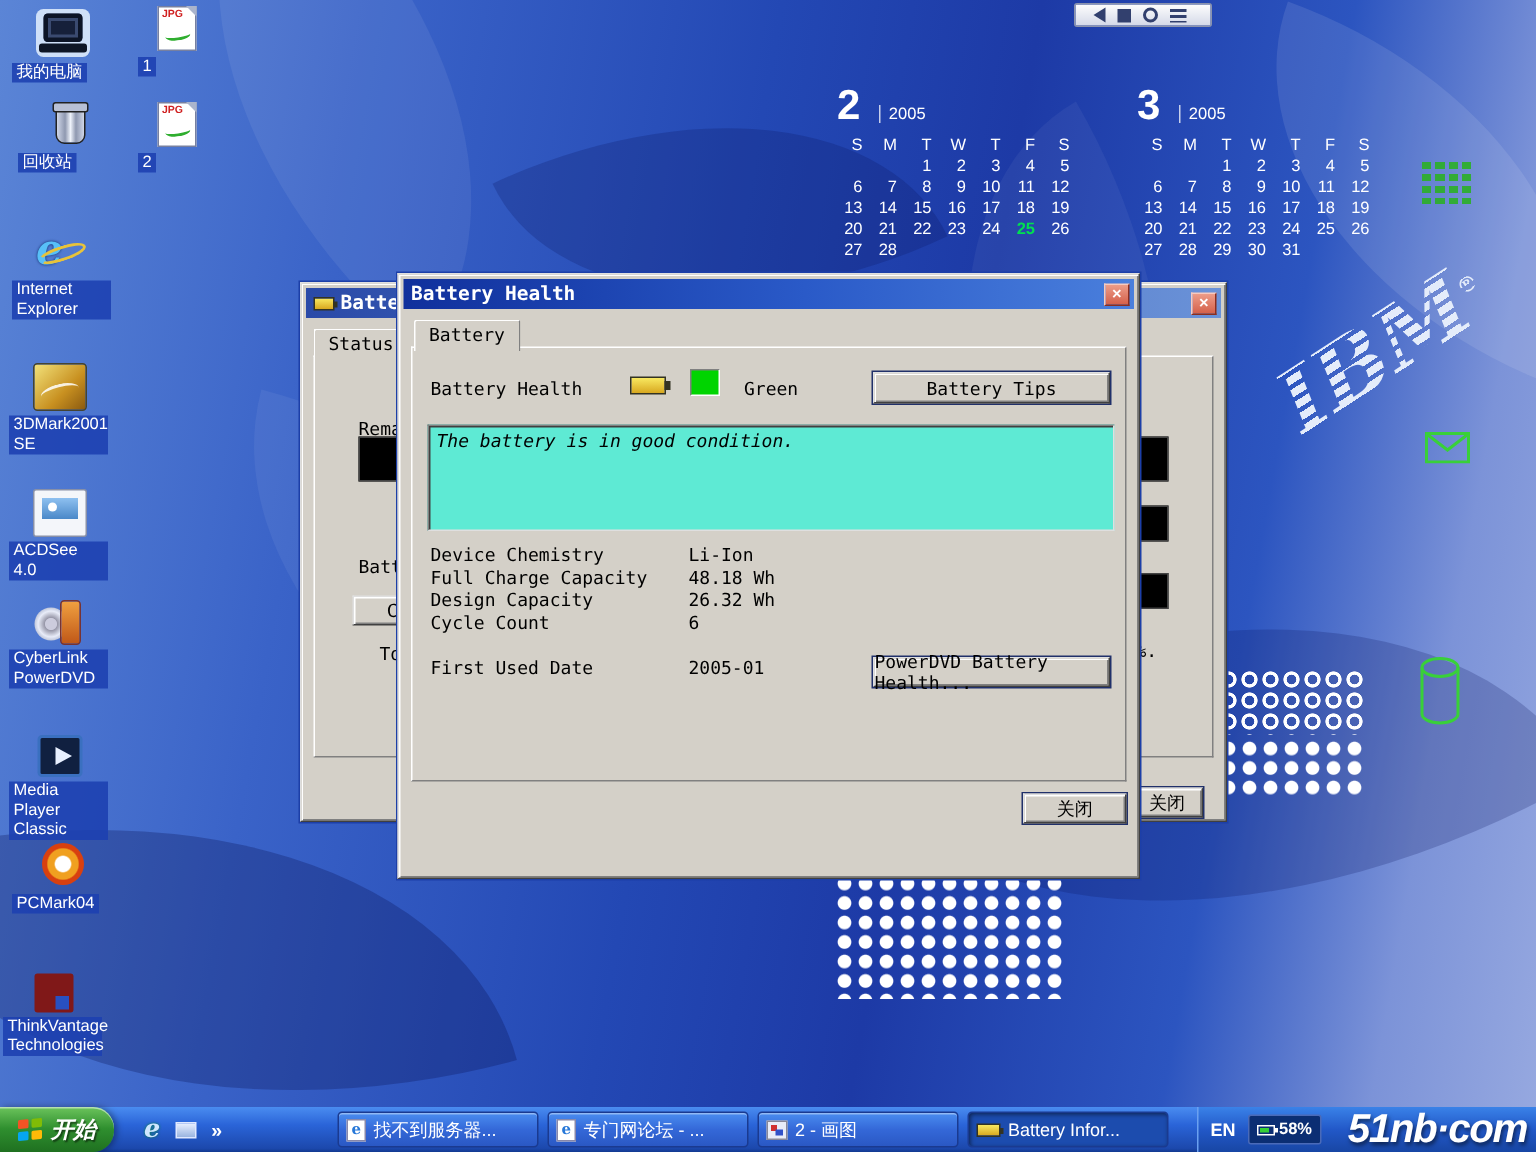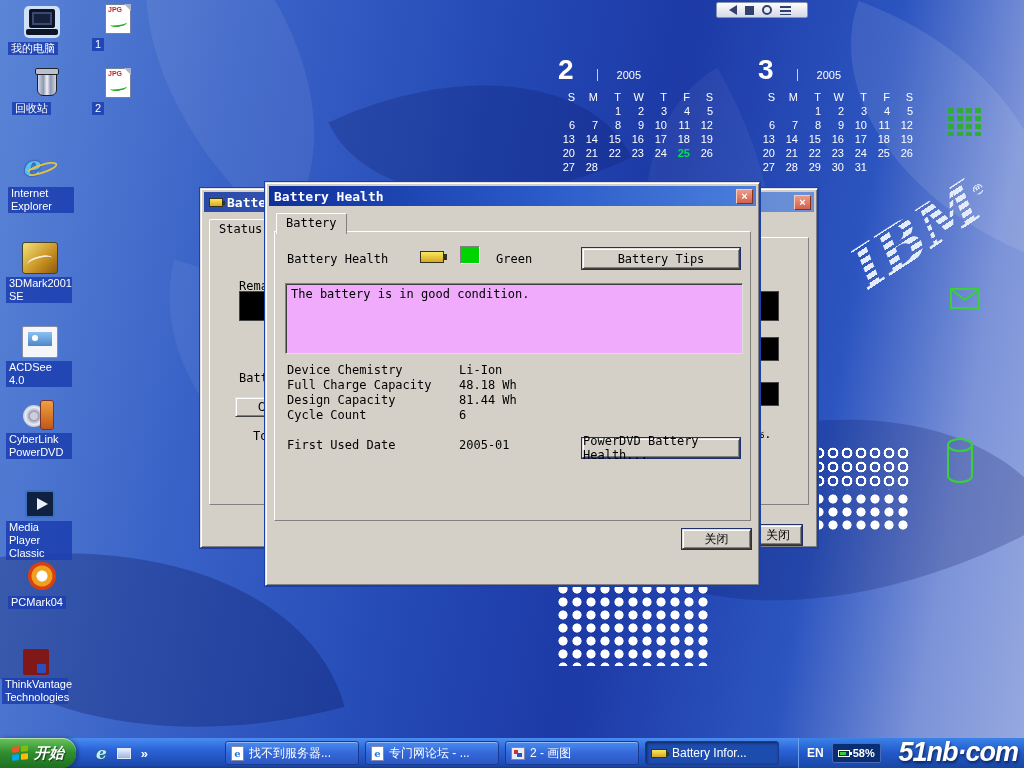--- a/index.html
+++ b/index.html
@@ -15,21 +15,21 @@
     display:flex; align-items:center; gap:8px; padding:0 7px; z-index:3; }
   .mini-glyph { width:9px; height:9px; background:#32406e; }
   .mini-glyph.round { border-radius:50%; background:none; border:2px solid #32406e; width:10px; height:10px; }
   .mini-glyph.tri { width:0; height:0; background:none; border:5px solid transparent; border-right:8px solid #32406e; }
   .mini-glyph.lines { background:repeating-linear-gradient(180deg,#32406e 0 2px,transparent 2px 4px); width:11px; }
 
   .cal { position:absolute; z-index:2; }
   .cal-head-row { display:flex; align-items:baseline; margin-bottom:4px; }
   .cal-month { font:bold 28px "Liberation Sans", sans-serif; color:#fff; }
   .cal-year { font:11px "Liberation Sans", sans-serif; color:#fff; border-left:1px solid rgba(255,255,255,.75);
-    padding-left:19px; margin-left:23px; }
+    padding-left:6px; margin-left:12px; }
   .cal-grid { display:grid; grid-template-columns:repeat(7,23px); }
   .cal-cell { font:11px "Liberation Sans", sans-serif; color:#fff; text-align:right; padding-right:6px;
     height:14px; line-height:14px; }
   .cal-today { color:var(--cal-hl,#00e050); font-weight:bold; }
 
   .dots-rings { position:absolute;
     background-image:radial-gradient(circle at 7px 7px, transparent 3px, #fff 3.4px 5.2px, transparent 5.6px);
     background-size:14px 14px; z-index:1; }
   .dots-fill { position:absolute;
     background-image:radial-gradient(circle at 7px 7px, #fff 4.2px, transparent 4.9px);
@@ -70,22 +70,22 @@
     border-top-color:#fff; border-left-color:#fff; border-radius:2px 2px 0 0;
     padding:2px 9px 4px; font:12px "DejaVu Sans Mono", monospace; z-index:4; }
   .panel { position:absolute; background:#d4d0c8; border:1px solid; border-color:#fff #808080 #808080 #fff; z-index:3; }
 
   .mono { font:12px "DejaVu Sans Mono", monospace; color:#000; }
   .btn95 { position:absolute; background:#d4d0c8; border:1px solid; border-color:#dfdfdf #404040 #404040 #dfdfdf;
     box-shadow:inset 1px 1px 0 #fff, inset -1px -1px 0 #808080;
     font:12px "DejaVu Sans Mono", monospace; color:#000; display:flex; align-items:center; justify-content:center;
     cursor:pointer; }
   .btn-def { box-shadow:inset 1px 1px 0 #fff, inset -1px -1px 0 #808080, 0 0 0 1px #20306a; }
-  .sunken { position:absolute; background:#f0abfc; border:1px solid; border-color:#808080 #dfdfdf #dfdfdf #808080;
-    box-shadow:inset 1px 1px 0 #404040; }
+  .sunken { position:absolute; background:#5eead4; border:1px solid; border-color:#808080 #dfdfdf #dfdfdf #808080;
+    box-shadow:inset 1px 1px 0 #404040;font-style:italic; }
   .gauge { position:absolute; background:#000; border:1px solid #444; }
   .batt-ic { position:absolute; width:24px; height:12px; background:linear-gradient(#f8e860,#d8a820);
     border:1px solid #332; }
   .batt-ic::after { content:""; position:absolute; right:-4px; top:2px; width:4px; height:6px; background:#332; }
   .swatch { position:absolute; width:20px; height:18px; border:1px solid; border-color:#808080 #fff #fff #808080; }
 
   .fld { position:absolute; left:12px; width:450px; }
   .fl { display:inline-block; width:172px; }
 
   
@@ -401,21 +401,21 @@
       <div class="mono" style="position:absolute;left:221px;top:20px">Green</div>
       <div class="btn95 btn-def" style="left:307px;top:16px;width:158px;height:21px">Battery Tips</div>
       <div class="sunken mono" style="left:10px;top:51px;width:458px;height:71px;padding:3px 5px">The battery is in good condition.</div>
       <div class="fld mono" style="top:131px">
         <span class="fl">Device Chemistry</span><span class="fv">Li-Ion</span>
       </div>
       <div class="fld mono" style="top:146px">
         <span class="fl">Full Charge Capacity</span><span class="fv">48.18 Wh</span>
       </div>
       <div class="fld mono" style="top:161px">
-        <span class="fl">Design Capacity</span><span class="fv">81.44 Wh</span>
+        <span class="fl">Design Capacity</span><span class="fv">26.32 Wh</span>
       </div>
       <div class="fld mono" style="top:176px">
         <span class="fl">Cycle Count</span><span class="fv">6</span>
       </div>
       <div class="fld mono" style="top:206px">
         <span class="fl">First Used Date</span><span class="fv">2005-01</span>
       </div>
       <div class="btn95 btn-def" style="left:307px;top:206px;width:158px;height:20px">PowerDVD Battery Health...</div>
     </div>
     <div class="btn95 btn-def" style="left:416px;top:346px;width:69px;height:20px">关闭</div>

